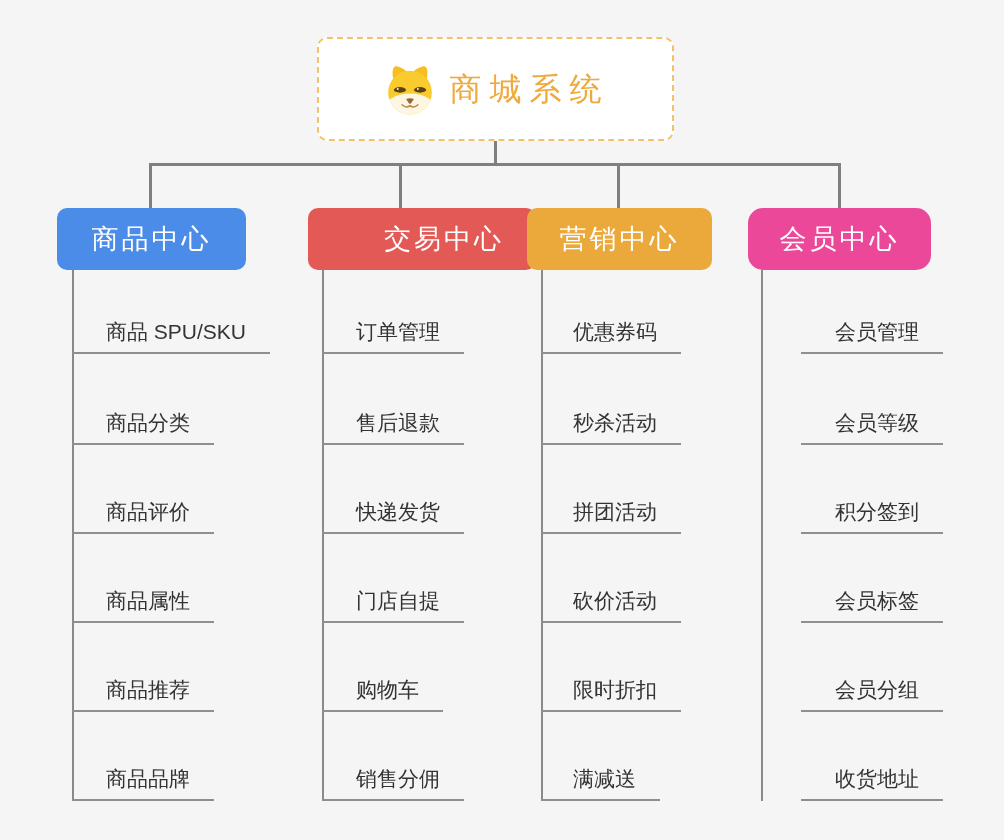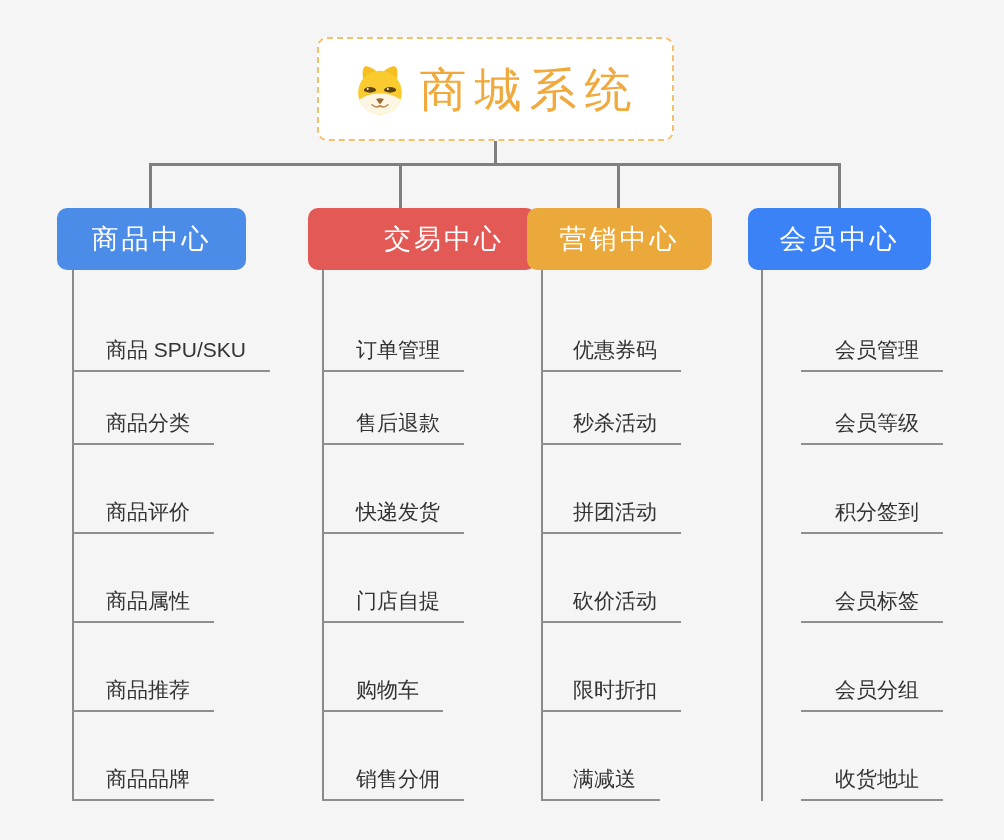--- a/index.html
+++ b/index.html
@@ -15,42 +15,42 @@
   .d0{left:149px;} .d1{left:399px;} .d2{left:617px;} .d3{left:838px;}
   .trunk{position:absolute;width:2px;background:#8a8a8a;top:270px;height:531px;}
   .t0{left:72px;} .t1{left:322px;} .t2{left:541px;} .t3{left:761px;}
   
   .root-node{
     position:absolute;left:317px;top:37px;width:357px;height:104px;
     background:#ffffff;border:2px dashed #f3c06c;border-radius:10px;
     box-sizing:border-box;display:flex;align-items:center;justify-content:center;gap:12px;
   }
   .root-label{
-    font-size:47px;color:#f0a93c;letter-spacing:8px;line-height:1;white-space:nowrap;
+    font-size:32px;color:#f0a93c;letter-spacing:8px;line-height:1;white-space:nowrap;
   }
   .doge{width:56px;height:56px;display:inline-block;flex:0 0 auto;}
   
   .branch-box{
     position:absolute;top:208px;height:62px;border-radius:10px;
     display:flex;align-items:center;justify-content:center;
     color:#fff;font-size:27px;letter-spacing:3px;white-space:nowrap;
   }
   .b0{left:57px;width:189px;background:#4a8ce8;}
   .b1{left:308px;width:184px;background:#e25955;padding-left:44px;}
   .b2{left:527px;width:185px;background:#eba93b;}
   .b3{left:748px;width:183px;background:#6fbe44;}
   
   .child{
     position:absolute;white-space:nowrap;
     font-size:21px;color:#333;line-height:28px;
     padding:0 24px 6px 34px;
     border-bottom:2px solid #8f8f8f;
   }
   .c0{left:72px;} .c1{left:322px;} .c2{left:541px;padding-left:32px;} .c3{left:761px;margin-left:40px;}
-  .r0{top:336px;text-align:right;} .r1{top:409px;} .r2{top:498px;} .r3{top:587px;} .r4{top:676px;} .r5{top:765px;}
+  .r0{top:318px;text-align:right;} .r1{top:409px;} .r2{top:498px;} .r3{top:587px;} .r4{top:676px;} .r5{top:765px;}
 </style>
 </head>
 <body>
 
 <div class="canvas">
 
   <div class="line root-stem"></div>
   <div class="line rail"></div>
   <div class="line drop d0"></div>
   <div class="line drop d1"></div>
@@ -84,21 +84,21 @@
 
   <div class="branch-box b0" style="background: rgb(74, 140, 232);">
     <span>商品中心</span>
   </div>
   <div class="branch-box b1" style="background: rgb(226, 89, 85);">
     <span>交易中心</span>
   </div>
   <div class="branch-box b2" style="background: rgb(235, 169, 59);">
     <span>营销中心</span>
   </div>
-  <div class="branch-box b3" style="background: #3b82f6;">
+  <div class="branch-box b3" style="background: #ec4899; border-radius: 15px;">
     <span>会员中心</span>
   </div>
 
   <div class="child c0 r0">商品 SPU/SKU</div>
   <div class="child c0 r1">商品分类</div>
   <div class="child c0 r2">商品评价</div>
   <div class="child c0 r3">商品属性</div>
   <div class="child c0 r4">商品推荐</div>
   <div class="child c0 r5">商品品牌</div>
 

